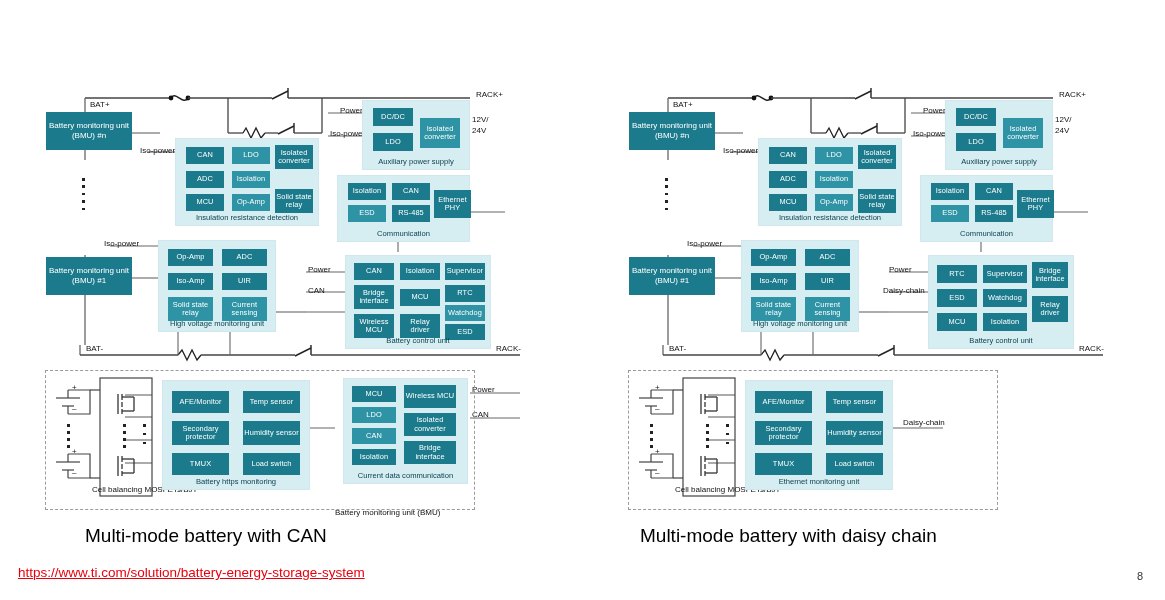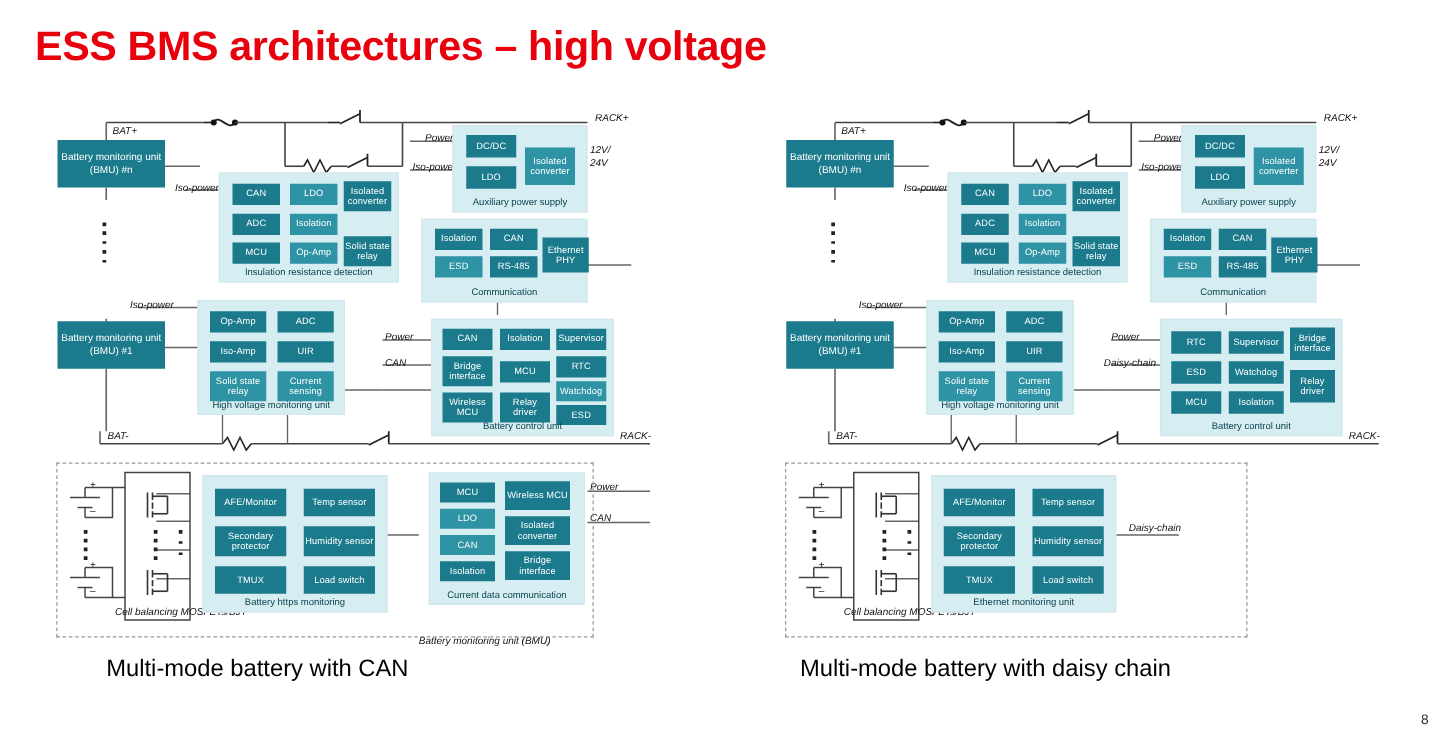--- a/index.html
+++ b/index.html
@@ -23,21 +23,21 @@
   .pagenum{position:absolute;right:22px;top:570px;font-size:11px;color:#333;}
 
   
   .diagram{position:absolute;top:0;width:582px;height:520px;}
   .d-left{left:0;}
   .d-right{left:583px;}
 
   .diagram *{box-sizing:border-box;}
 
   
-  .wlabel{position:absolute;font-size:8px;color:#111;white-space:nowrap;line-height:1.15;font-style:italic;}
+  .wlabel{position:absolute;font-size:8px;color:#111;white-space:nowrap;line-height:1.15;}
 
   
   .panel{position:absolute;background:#d6edf2;border:1px solid #cfe7ed;}
   .panel-title{position:absolute;bottom:3px;left:0;right:0;text-align:center;
                font-size:7.6px;color:#0d4450;white-space:nowrap;}
 
   .chip{position:absolute;background:#1b7b8c;color:#ffffff;display:flex;
         align-items:center;justify-content:center;text-align:center;
         font-size:7.4px;line-height:1.1;padding:1px;letter-spacing:0.1px;}
   .chip.lt{background:#2e93a4;}
@@ -63,21 +63,20 @@
   .sym{position:absolute;font-size:8px;color:#111;}
 
   svg.ov{position:absolute;left:0;top:0;width:582px;height:520px;overflow:visible;
          pointer-events:none;}
 </style>
 </head>
 <body>
 
 <div class="slide">
 
-  <div class="title">ESS BMS architectures – high voltage</div>
 
   <div class="diagram d-left">
 
     <svg class="ov">
 
       <line x1="85" y1="98" x2="163" y2="98" stroke="#444" stroke-width="1.3"></line>
 
       <path d="M163 98 L171 98" stroke="#222" stroke-width="1.3" fill="none"></path>
       <path d="M171 98 C175 90, 183 106, 188 98" stroke="#222" stroke-width="1.5" fill="none"></path>
       <circle cx="171" cy="98" r="2.4" fill="#111"></circle>
@@ -522,15 +521,16 @@
       <div class="chip" style="left:9px;top:72px;width:57px;height:22px;">TMUX</div>
       <div class="chip" style="left:80px;top:72px;width:57px;height:22px;">Load switch</div>
       <div class="panel-title">Ethernet monitoring unit</div>
     </div>
 
   </div>
 
   <div class="caption cap-right">Multi-mode battery with daisy chain</div>
   <div class="caption cap-left">Multi-mode battery with CAN</div>
 
+  <a class="srclink" href="#">https://www.ti.com/solution/battery-energy-storage-system</a>
   <div class="pagenum">8</div>
 
 </div>
 
 </body></html>

